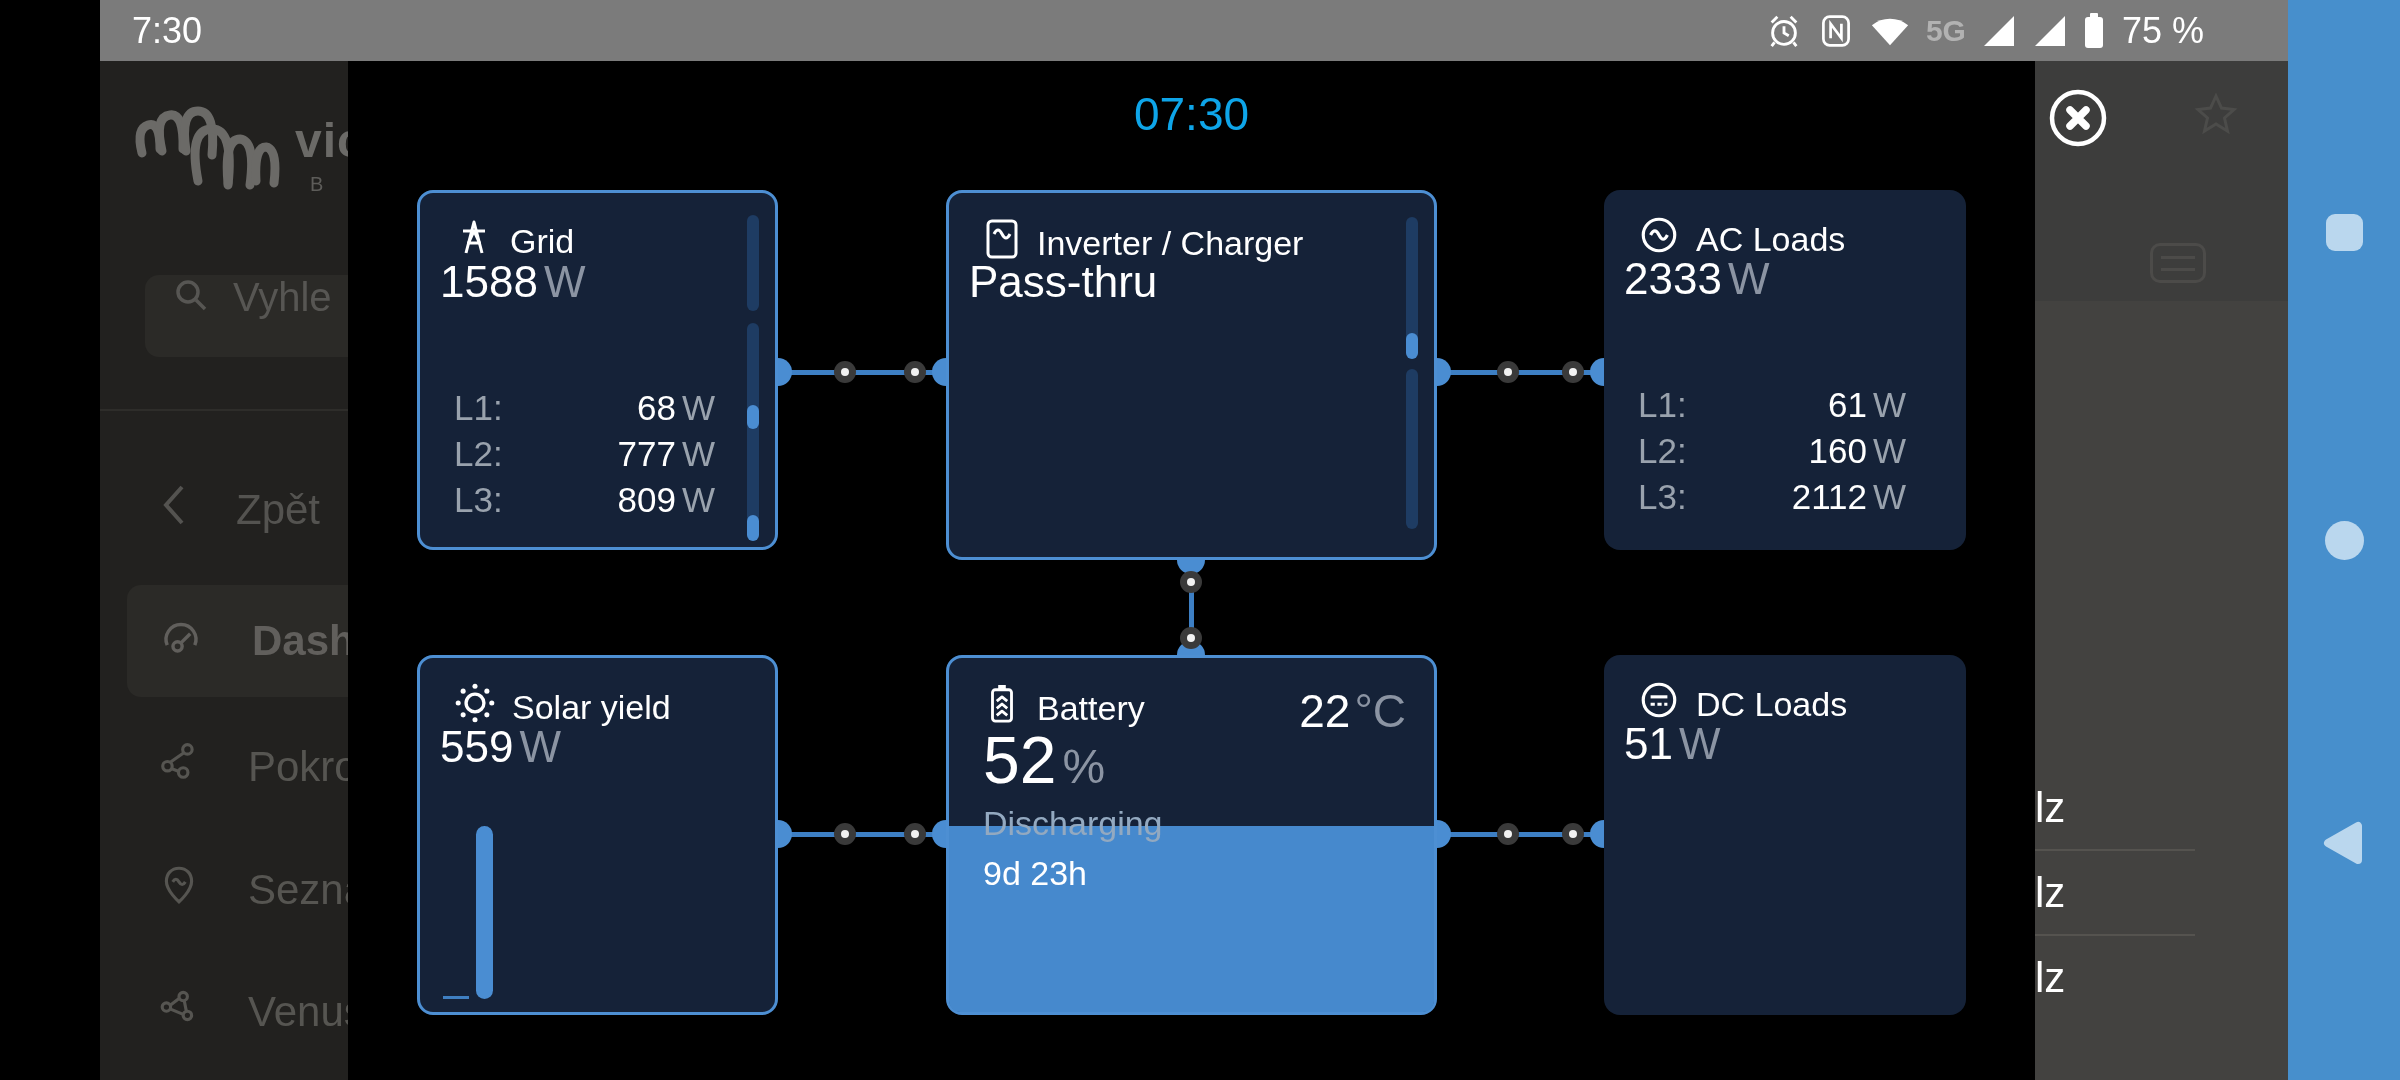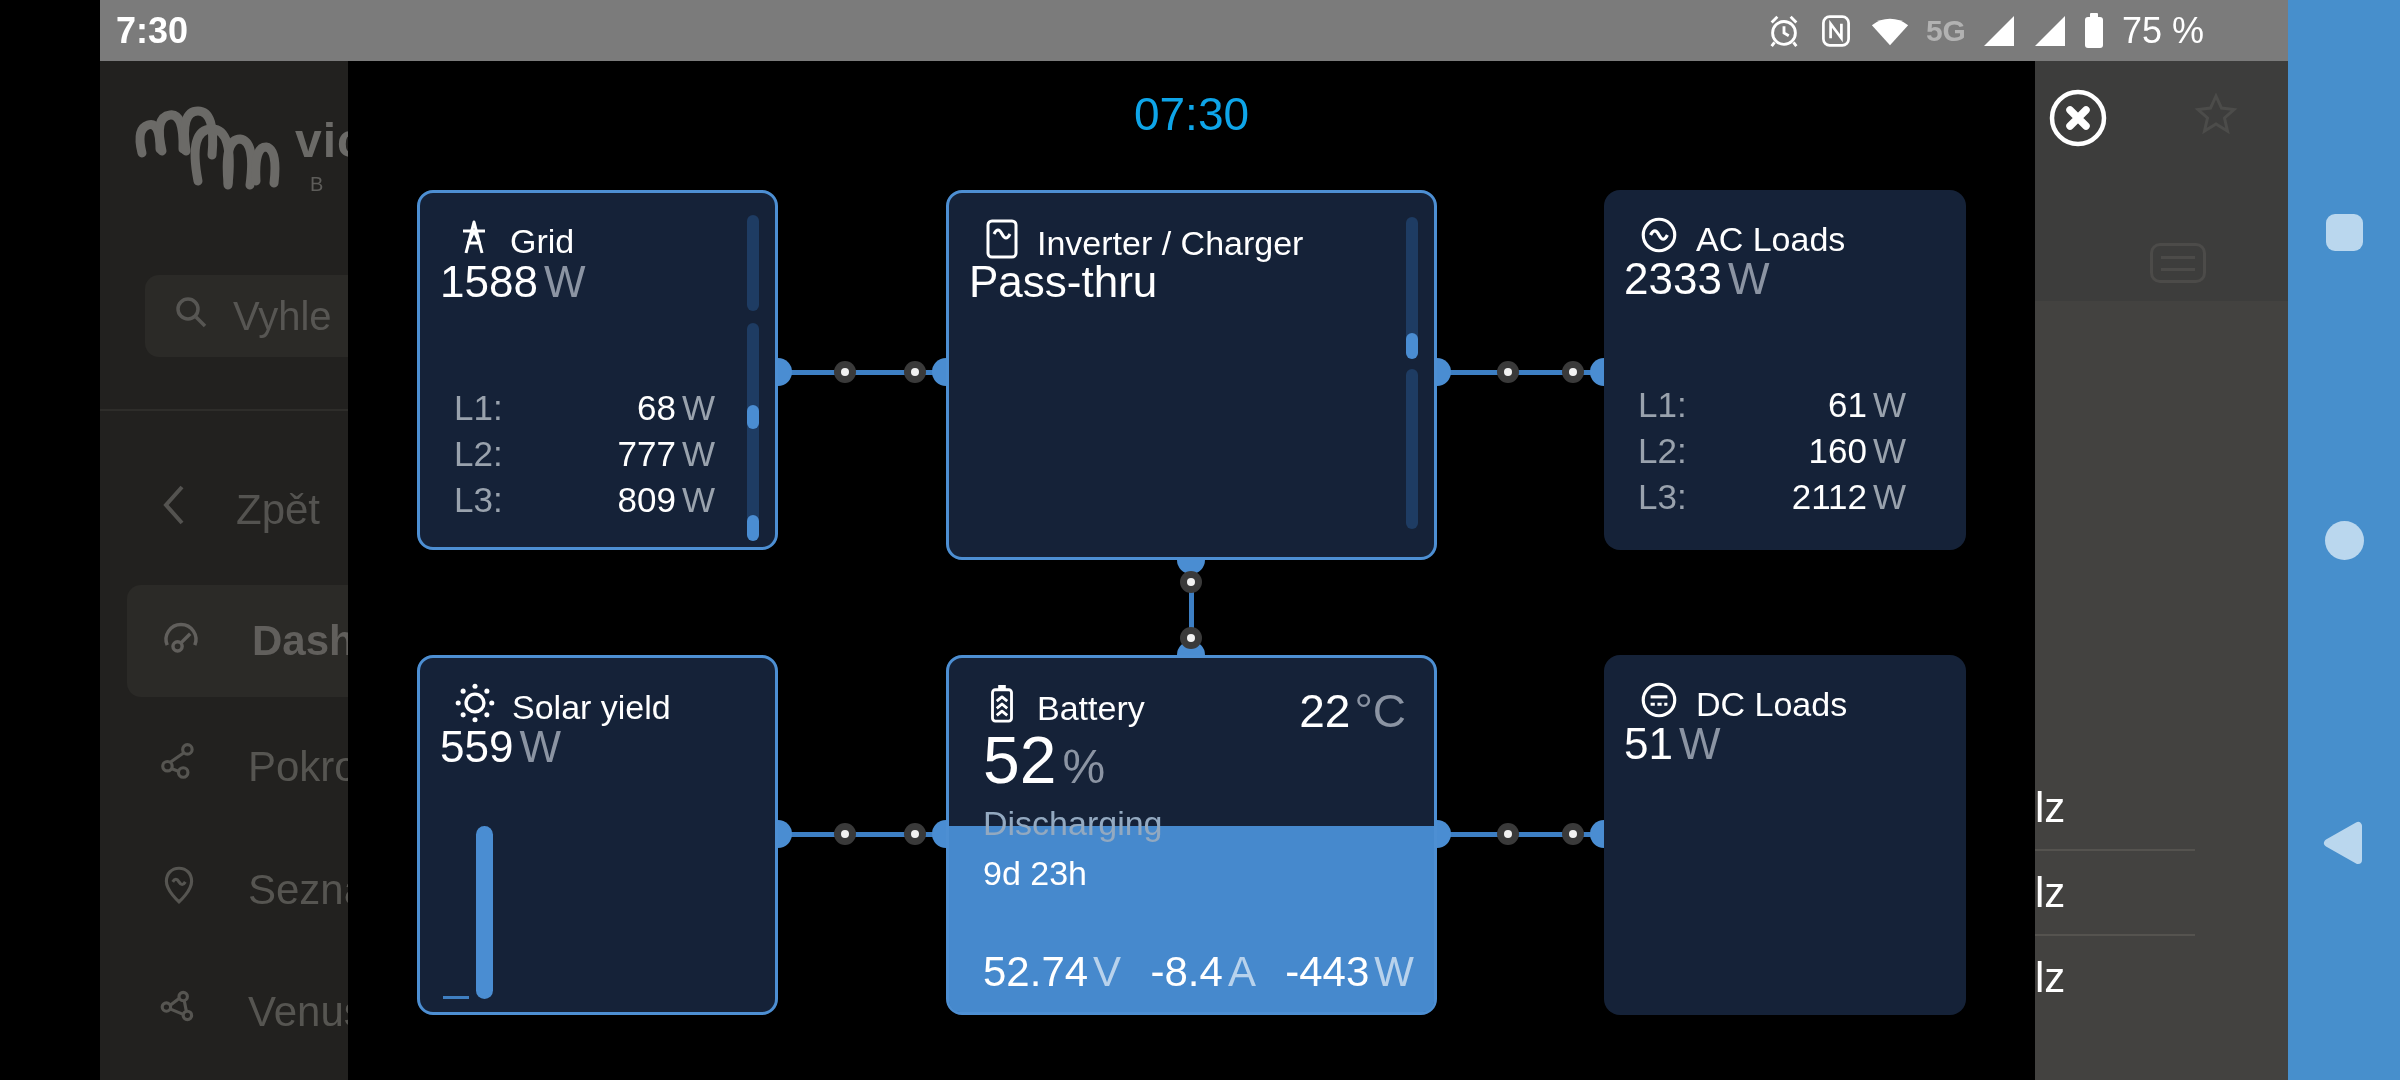--- a/index.html
+++ b/index.html
@@ -3,33 +3,33 @@
 <meta charset="utf-8">
 <style>
   html,body{margin:0;padding:0;background:#000;}
   *{box-sizing:border-box;}
   .root{position:relative;width:2400px;height:1080px;background:#000;overflow:hidden;
         font-family:"Liberation Sans",sans-serif;-webkit-font-smoothing:antialiased;}
 
   
   .status-bar{position:absolute;left:100px;top:0;width:2188px;height:61px;background:#7b7b7b;
               display:flex;align-items:center;color:#fff;}
-  .sb-time{font-size:36px;padding-left:16px;font-weight:bold;}
+  .sb-time{font-size:36px;padding-left:32px;}
   .sb-icons{margin-left:auto;display:flex;align-items:center;gap:15px;padding-right:84px;}
   .sb-icons svg{display:block;}
   .sb-5g{font-size:30px;color:#b2b2b2;font-weight:bold;}
   .sb-batt-label{font-size:36px;margin-left:2px;}
 
   
   .sidebar{position:absolute;left:100px;top:61px;width:248px;height:1019px;background:#22211f;overflow:hidden;}
   .logo{position:absolute;left:28px;top:40px;color:#6b6a67;}
   .brand{position:absolute;left:195px;top:52px;color:#6b6a67;font-size:48px;font-weight:bold;letter-spacing:1px;}
   .brand-sub{position:absolute;left:210px;top:112px;color:#5d5c59;font-size:20px;}
   .search-box{position:absolute;left:45px;top:214px;width:290px;height:82px;background:#2b2a27;border-radius:14px;
-              display:flex;align-items:center;gap:22px;padding-left:26px;color:#575653;font-size:40px;}
+              display:flex;gap:22px;padding-left:26px;color:#575653;font-size:40px;}
   .side-divider{position:absolute;left:0;top:348px;width:248px;height:2px;background:#2e2d2a;}
   .back-row{position:absolute;left:58px;top:420px;display:flex;align-items:center;gap:48px;color:#545350;font-size:42px;}
   .active-row{position:absolute;left:27px;top:524px;width:240px;height:112px;background:#2b2a27;border-radius:14px;}
   .side-item{position:absolute;left:58px;display:flex;align-items:center;gap:48px;color:#565551;font-size:42px;}
   .side-item svg{flex:none;}
   .si-dash{top:552px;color:#615f5c;font-weight:bold;}
   .si-adv{top:680px;}
   .si-list{top:803px;}
   .si-venus{top:925px;}
 
@@ -345,25 +345,20 @@
               <path d="M14.5 26.5 L20 22 L25.5 26.5"></path>
               <path d="M14.5 19 L20 14.5 L25.5 19"></path>
             </svg></span>
         <span>Battery</span>
       </div>
       <div class="temp"><span>22</span><span class="unit">°C</span></div>
       <div class="soc"><span>52</span><span class="unit">%</span></div>
       <div class="batt-state">Discharging</div>
       <div class="batt-fill"></div>
       <div class="batt-ttg">9d 23h</div>
-      <div class="batt-vals">
-        <span><span>52.74</span><span class="unit">V</span></span>
-        <span><span>-8.4</span><span class="unit">A</span></span>
-        <span><span>-443</span><span class="unit">W</span></span>
-      </div>
     </div>
 
     <div class="card c-dc">
       <div class="card-head">
         <span><svg width="42" height="42" viewBox="0 0 40 40" fill="none" stroke="#fff" stroke-width="3">
               <circle cx="20" cy="20" r="15"></circle>
               <path d="M12 17 H28"></path>
               <path d="M12 24 H16 M18.5 24 H22.5 M25 24 H28"></path>
             </svg></span>
         <span>DC Loads</span>

